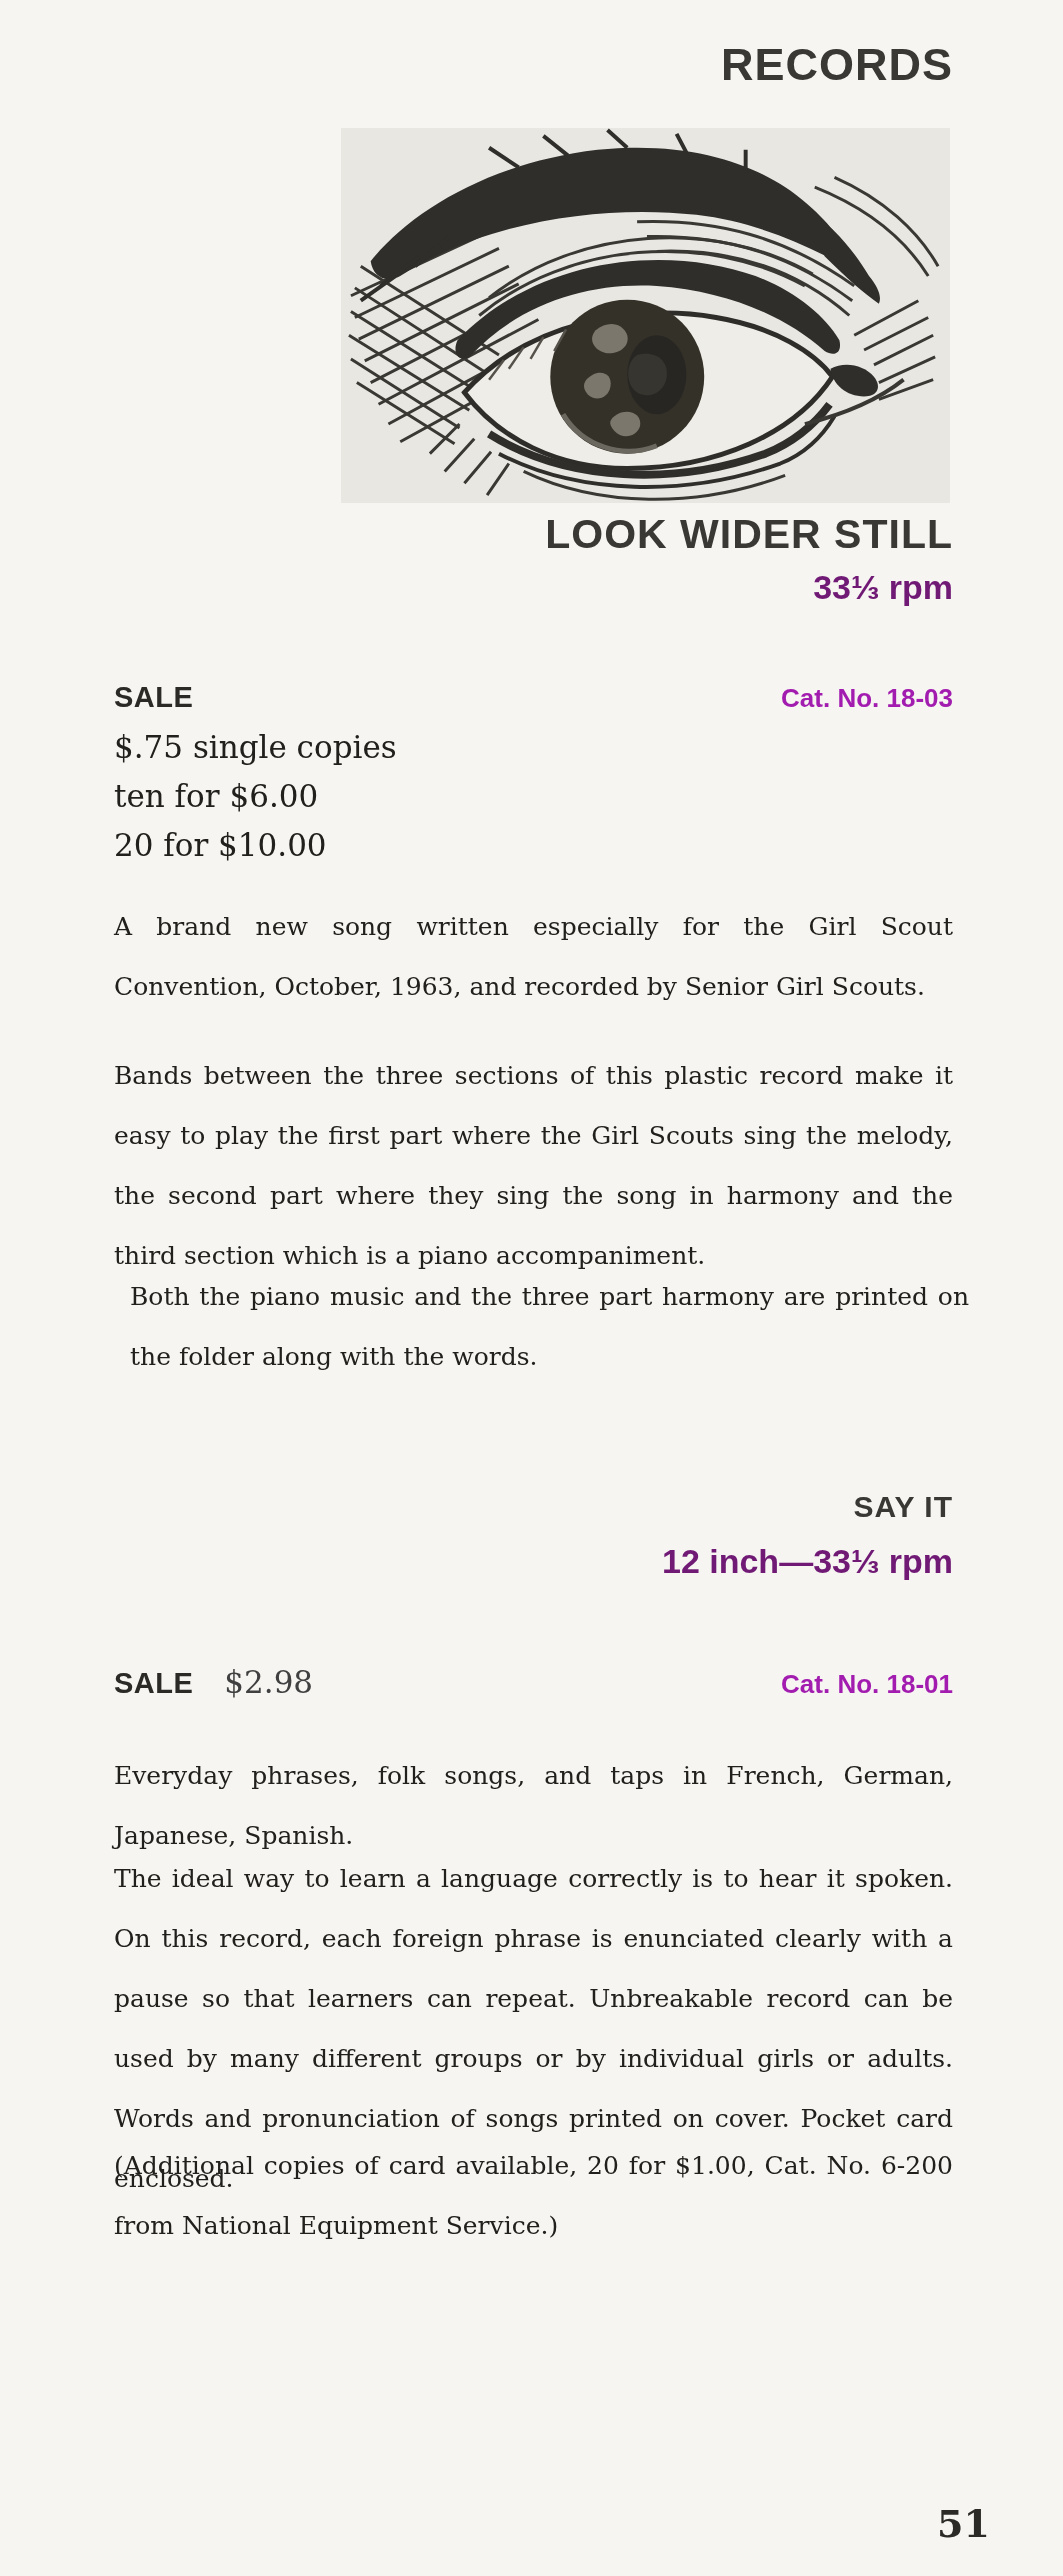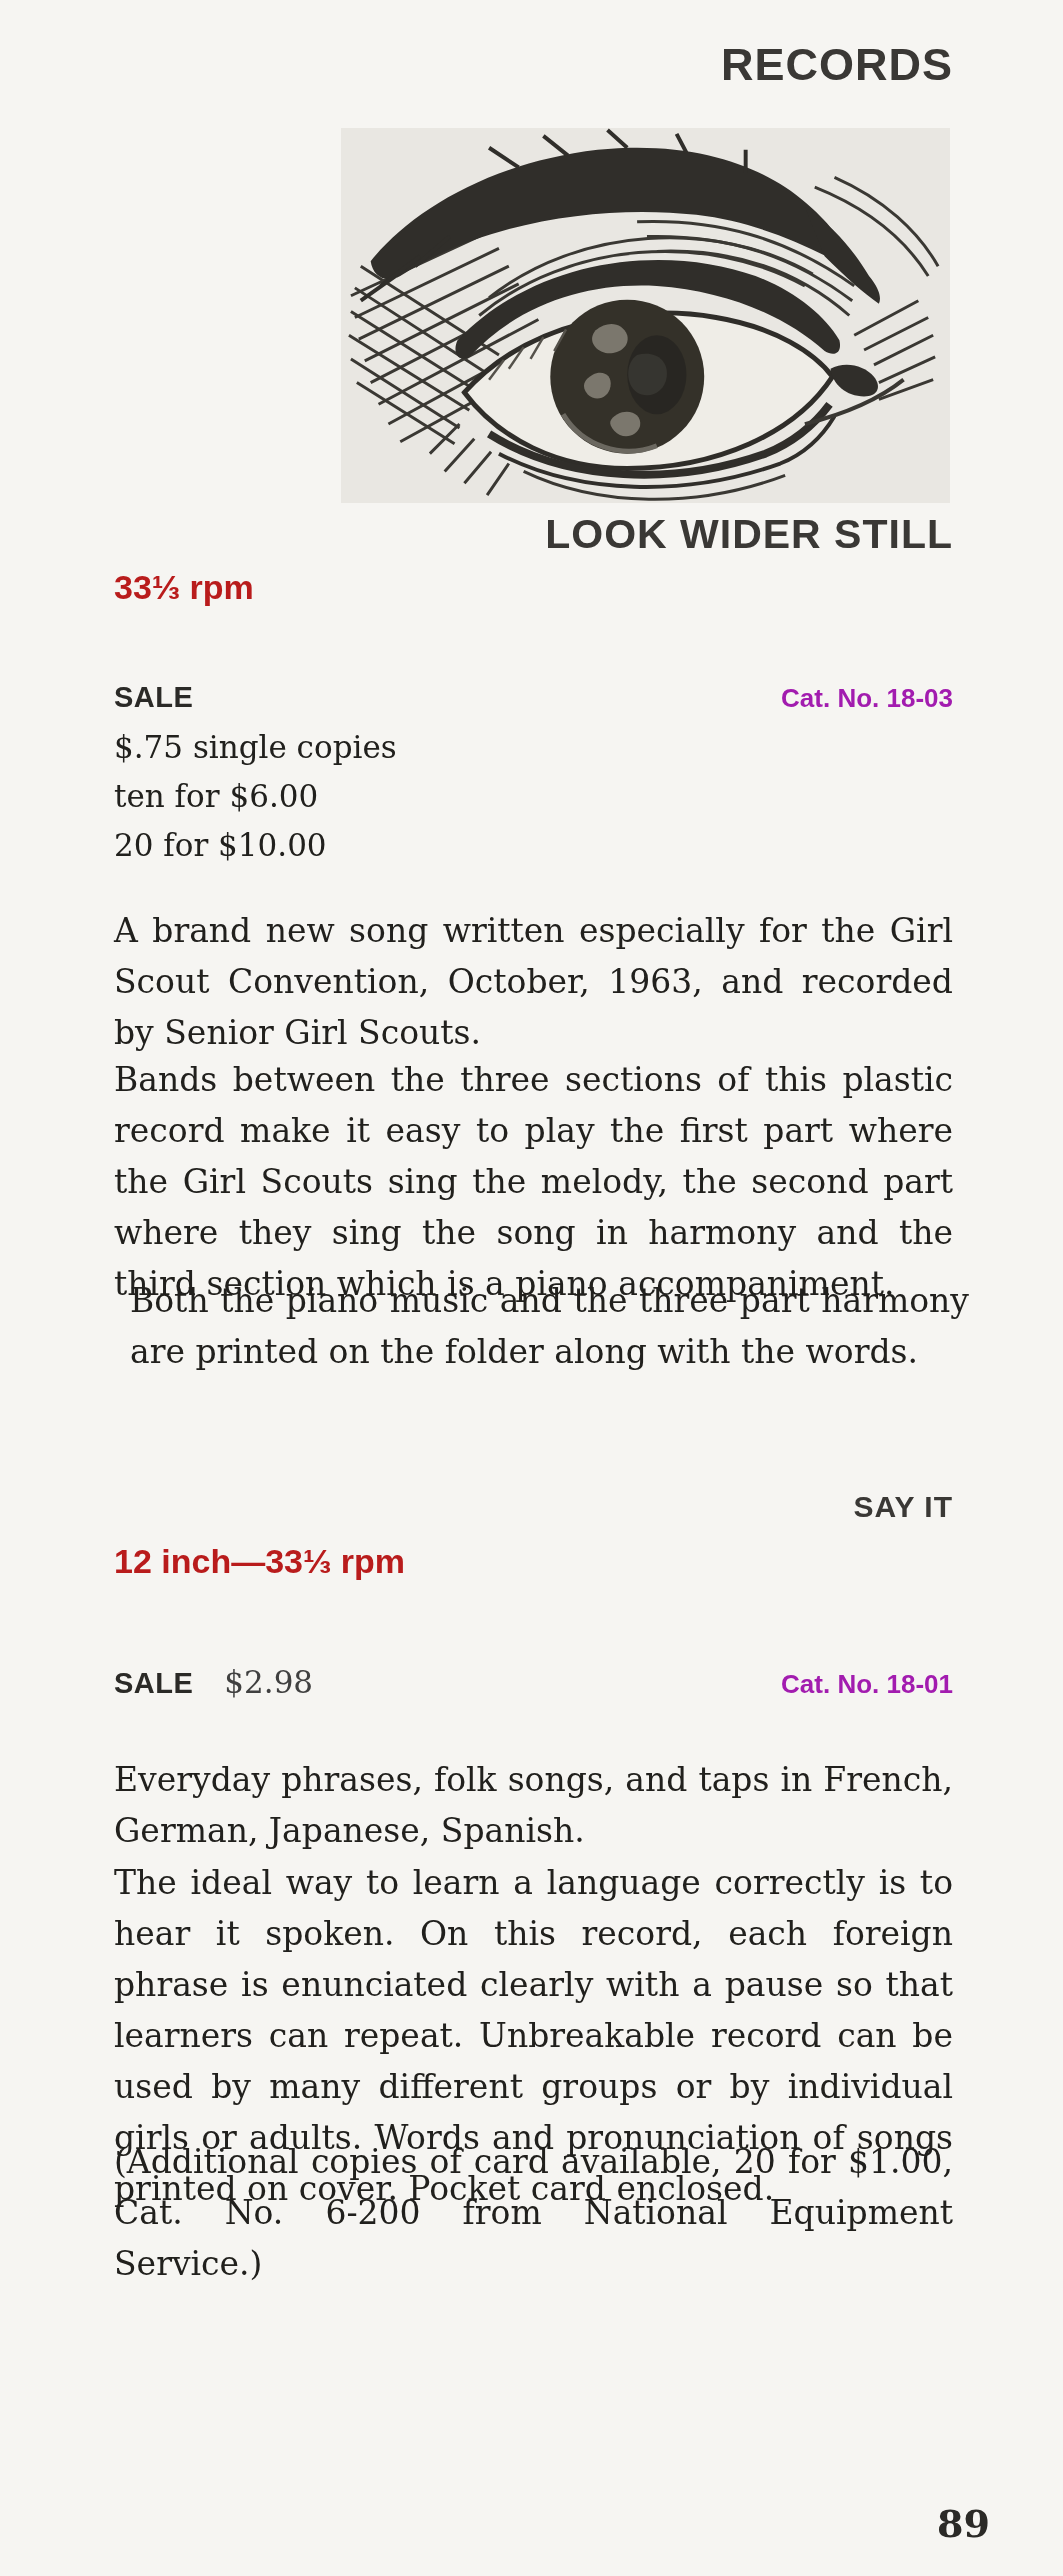--- a/index.html
+++ b/index.html
@@ -11,33 +11,33 @@
     position:relative;
     overflow:hidden;
   }
   .page{position:absolute;inset:0;}
   .abs{position:absolute;left:114px;width:839px;}
   .sans{font-family:Liberation Sans, sans-serif;font-weight:700;}
   .h-records{top:39px;text-align:right;font-size:45px;letter-spacing:1px;color:#3a3835;}
   .figure{position:absolute;left:341px;top:128px;width:609px;height:375px;background:#e9e7e2;}
   .figure svg{display:block;width:100%;height:100%;}
   .h-look{top:511px;text-align:right;font-size:41px;letter-spacing:1px;color:#3a3835;}
-  .h-spec{font-size:34px;color:#b91c1c;}
+  .h-spec{text-align:right;font-size:34px;color:#701a75;}
   .spec1{top:568px;}
   .h-say{top:1490px;text-align:right;font-size:30px;letter-spacing:1px;color:#3a3835;}
   .spec2{top:1542px;}
   .salerow{display:flex;justify-content:space-between;align-items:baseline;}
   .row1{top:681px;}
   .row2{top:1664px;}
   .sale-label{font-size:29px;letter-spacing:0.5px;color:#2b2a27;}
   .cat-no{font-size:26px;color:#a21caf;}
   .sale-price{font-size:31px;font-weight:400;font-family:"DejaVu Serif", serif;color:#404040;margin-left:31px;}
   .prices{top:723px;font-size:31px;line-height:49px;}
   .prices div{white-space:nowrap;}
-  .para{font-size:33px;line-height:51px;text-align:justify;}
+  .para{font-size:25px;line-height:60px;text-align:justify;}
   .pA{top:872px;}
   .pB{top:1021px;}
   .pC{top:1242px;margin-left:16px;}
   .pD{top:1721px;}
   .pE{top:1824px;}
   .pF{top:2124px;margin-top:12px;}
   .pagenum{top:2501px;width:876px;text-align:right;font-weight:700;font-size:38px;color:#2b2a27;}
 </style>
 </head>
 <body>
@@ -112,16 +112,16 @@
     <span>
       <span class="sans sale-label">SALE</span><span class="sale-price">$2.98</span>
     </span>
     <span class="sans cat-no">Cat. No. 18-01</span>
   </div>
 
   <p class="abs para pE">The ideal way to learn a language correctly is to hear it spoken. On this record, each foreign phrase is enunciated clearly with a pause so that learners can repeat. Unbreakable record can be used by many different groups or by individual girls or adults. Words and pronunciation of songs printed on cover. Pocket card enclosed.</p>
   <p class="abs para pD">Everyday phrases, folk songs, and taps in French, German, Japanese, Spanish.</p>
   <p class="abs para pF">(Additional copies of card available, 20 for $1.00, Cat. No. 6-200 from National Equipment Service.)</p>
 
-  <div class="abs pagenum">89</div>
+  <div class="abs pagenum">51</div>
 
 </div>
 
 
 </body></html>

